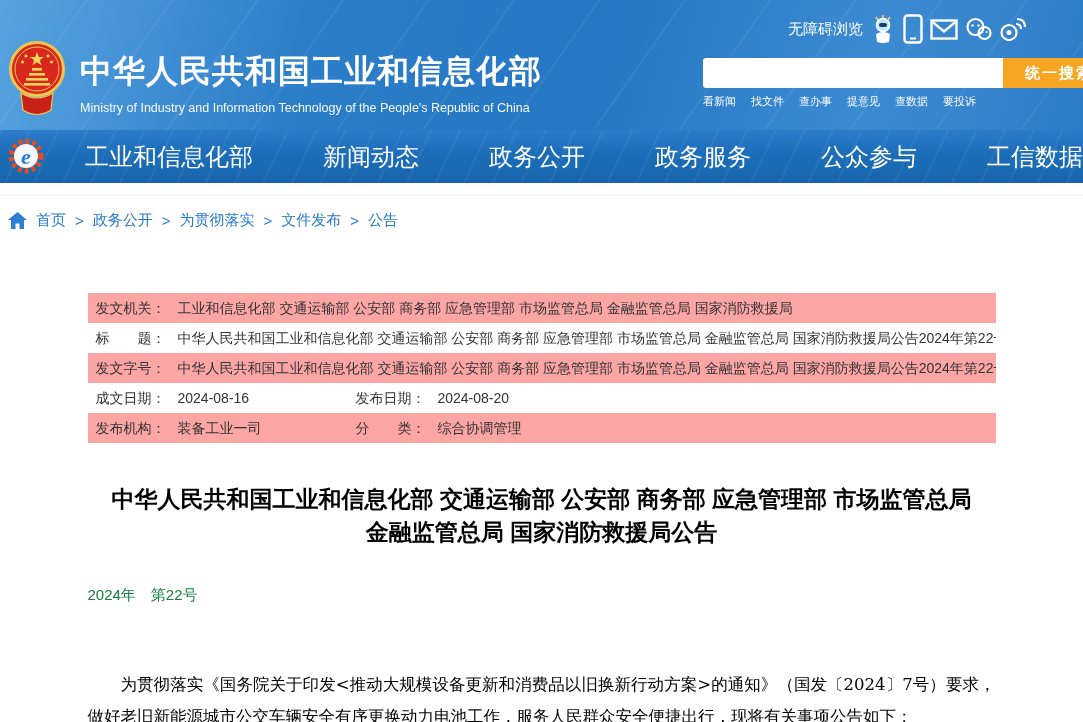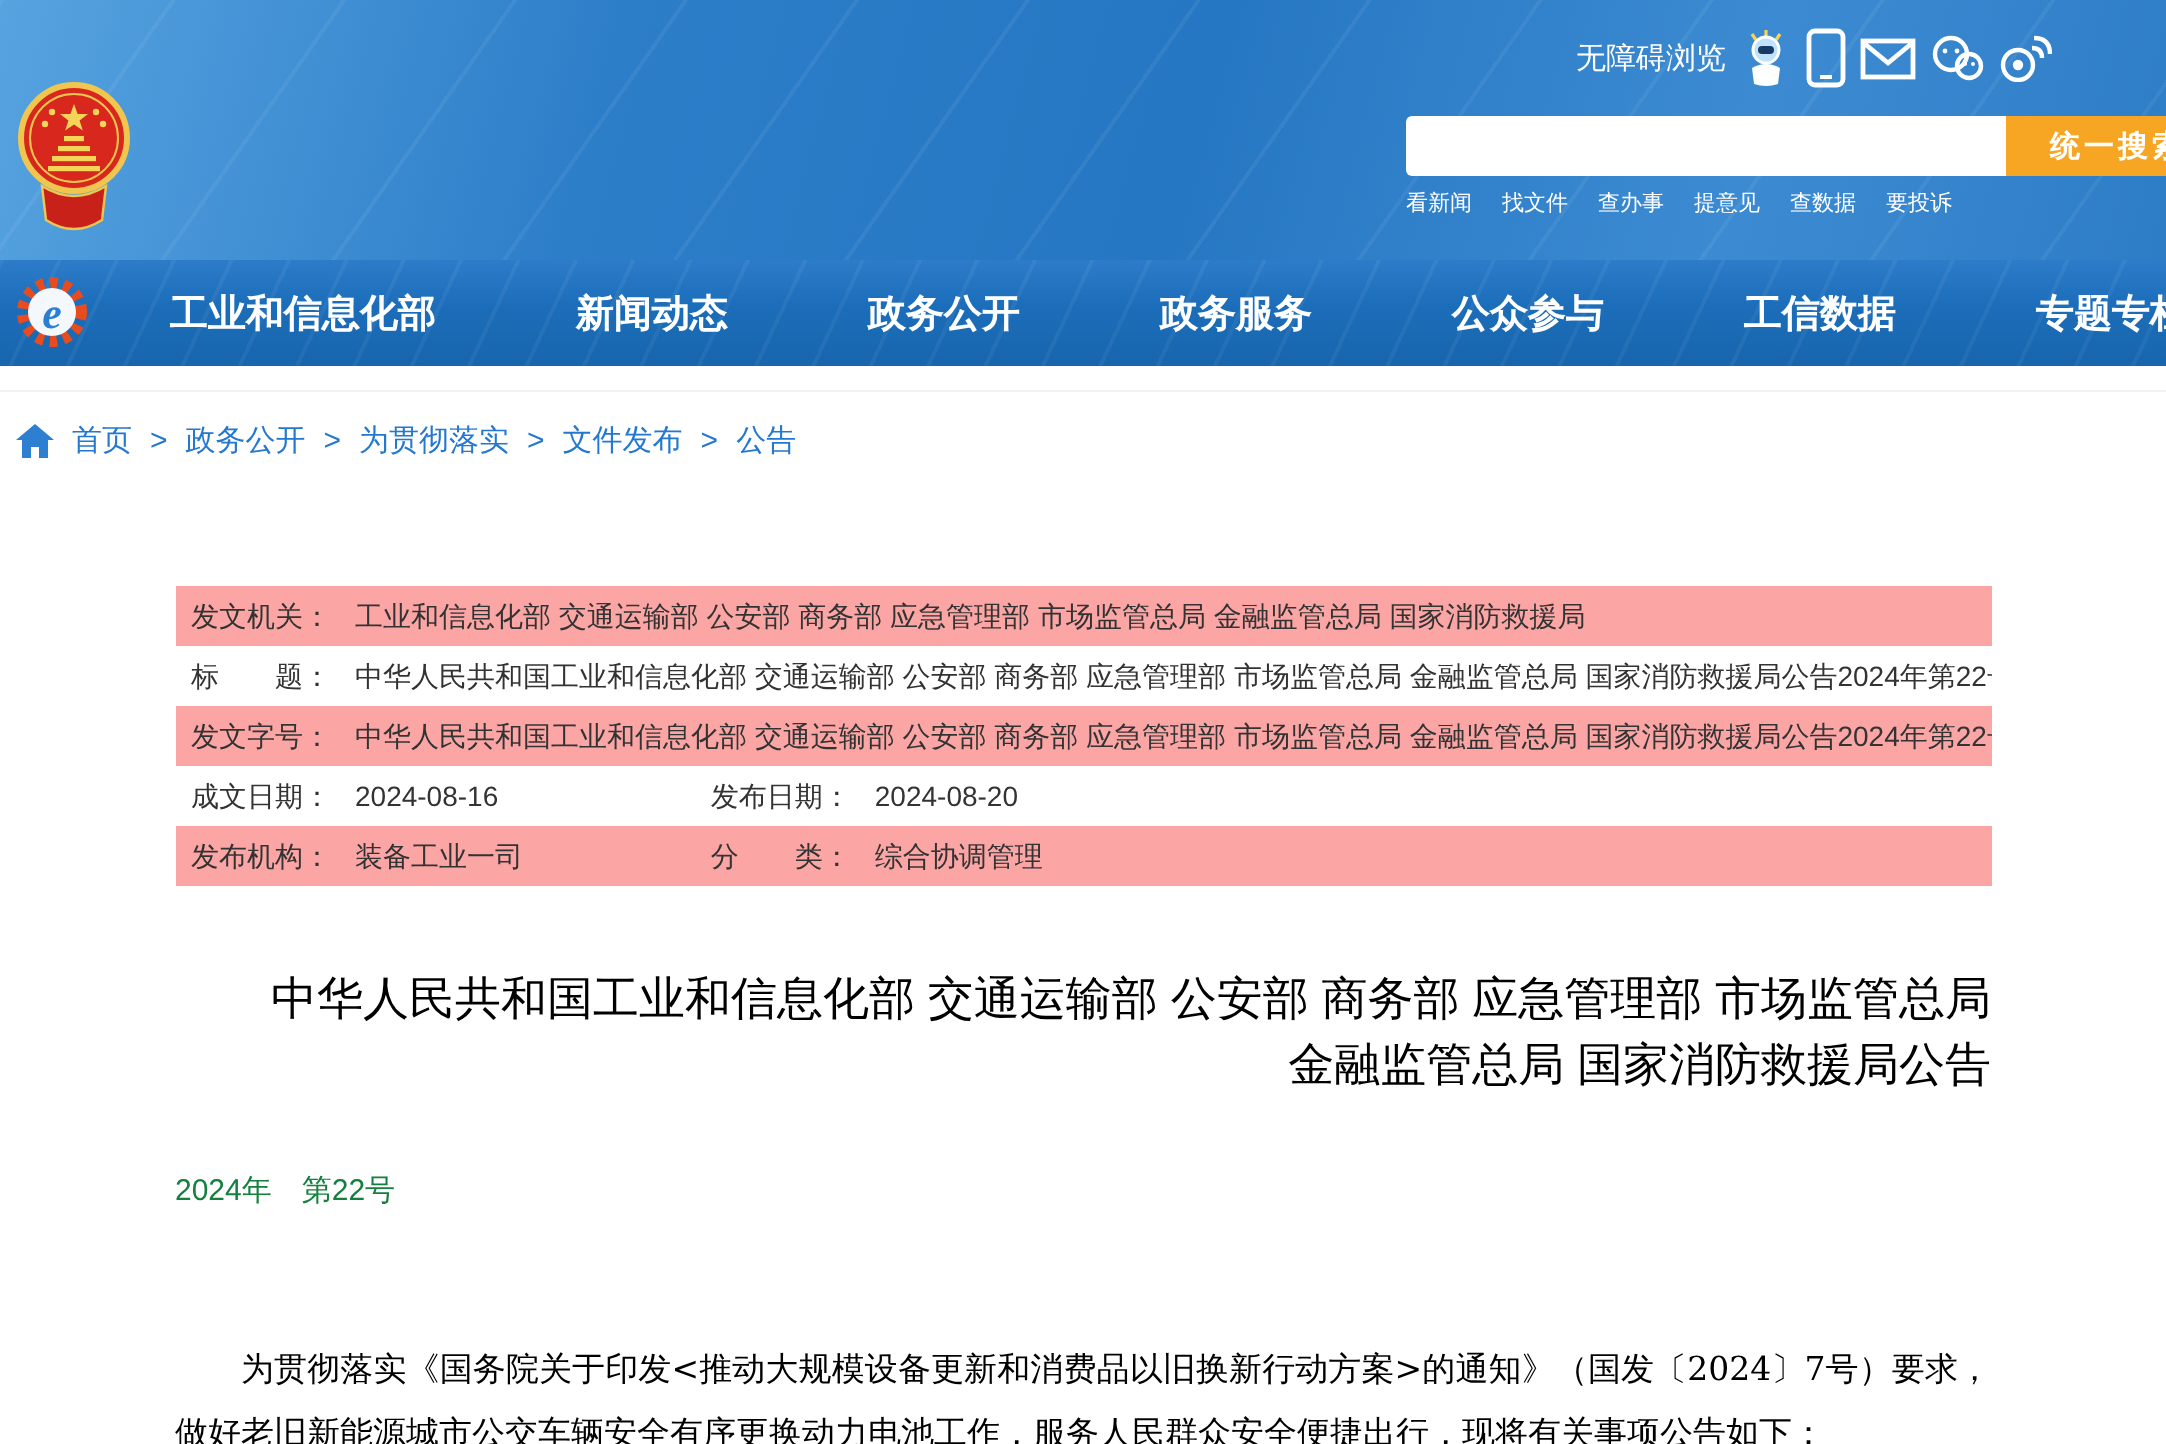--- a/index.html
+++ b/index.html
@@ -31,41 +31,41 @@
 
   .quicklinks { position:absolute; left:703px; top:94px; display:flex; gap:15px;
     color:#fff; font-size:11px; white-space:nowrap; z-index:2; }
   .quicklinks span { cursor:pointer; }
 
   
   .nav { position:relative; height:53px; display:flex; align-items:center; padding-left:85px;
     background:linear-gradient(180deg,#2c7cc9 0%,#1c6db9 45%,#1765ad 100%); }
   .nav::after { content:""; position:absolute; inset:0; pointer-events:none;
     background:repeating-linear-gradient(115deg, rgba(255,255,255,0.05) 0 2px, transparent 2px 26px); }
-  .nav-item { color:#fff; font-size:19px; margin-right:70px; white-space:nowrap; cursor:pointer; z-index:2;font-weight:bold; }
+  .nav-item { color:#fff; font-size:24px; margin-right:70px; white-space:nowrap; cursor:pointer; z-index:2; }
   .nav-logo { position:absolute; left:6px; top:6px; width:40px; height:40px; z-index:3; cursor:pointer; }
 
   .nav-gap { height:13px; background:#fff; border-bottom:1px solid #f0f3f6; }
 
   
   .crumbs { display:flex; align-items:center; gap:9px; padding:15px 0 15px 8px;
     color:#2479cf; font-size:15px; }
   .crumbs .crumb { cursor:pointer;text-align:center; }
   .crumbs .csep { cursor:default; }
 
   
   .container { width:908px; margin:0 auto; }
   .meta { margin-top:48px; }
   .mrow { height:30px; line-height:30px; font-size:14px; color:#333; padding-left:8px;
     white-space:nowrap; overflow:hidden; }
   .mrow.gray { background:#fca5a5; }
   .mlabel { margin-right:12px; }
   .pair { display:inline-block; width:256px; }
 
-  .doc-title { margin-top:40px; text-align:right; font-size:23px; font-weight:400;
+  .doc-title { margin-top:40px; text-align:center; font-size:23px; font-weight:700;
     color:#000; line-height:33px; }
   .doc-title .tline { display:block; white-space:nowrap; }
   .doc-no { margin-top:37px; text-align:left; font-size:15px; color:#15803d; }
   .body-p { margin-top:64px; font-size:16.5px; line-height:32px; color:#000;
     text-indent:2em; text-align:justify;
     font-family:"DejaVu Serif","Liberation Serif",serif; }
 </style>
 </head>
 <body>
 
@@ -84,20 +84,24 @@
         <circle cx="14.5" cy="22" r="1.6" fill="#f5d45a"></circle>
         <circle cx="43.5" cy="22" r="1.6" fill="#f5d45a"></circle>
         <rect x="24" y="28" width="10" height="2.6" fill="#f5d45a"></rect>
         <rect x="21" y="33" width="16" height="2.6" fill="#f5d45a"></rect>
         <rect x="18" y="38" width="22" height="2.6" fill="#f5d45a"></rect>
         <rect x="16" y="43" width="26" height="2.6" fill="#f5d45a"></rect>
         <path d="M13 53 Q29 63 45 53 L43 70 Q29 79 15 70 Z" fill="#c8211a" stroke="#f0c64e" stroke-width="1.2"></path>
       </svg>
     </div>
 
+    <div class="ministry">
+      <div class="cn">中华人民共和国工业和信息化部</div>
+      <div class="en">Ministry of Industry and Information Technology of the People's Republic of China</div>
+    </div>
 
     <div class="topbar">
       <span class="tb-text">无障碍浏览</span>
       <span class="tb-icon">
         <svg width="26" height="30" viewBox="0 0 26 30">
           <g stroke="#f5d45a" stroke-width="1.6">
               <line x1="13" y1="1" x2="13" y2="4"></line>
               <line x1="6" y1="3" x2="8" y2="6"></line>
               <line x1="20" y1="3" x2="18" y2="6"></line>
             </g>

